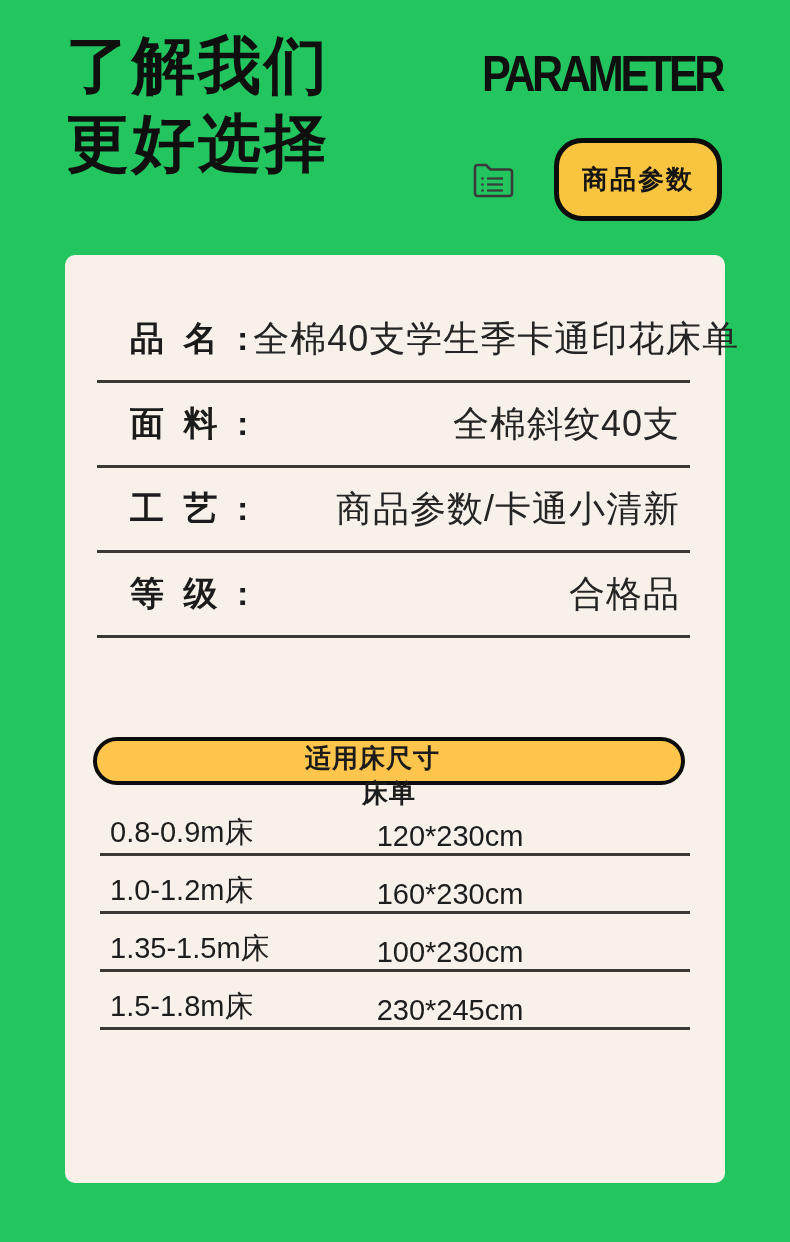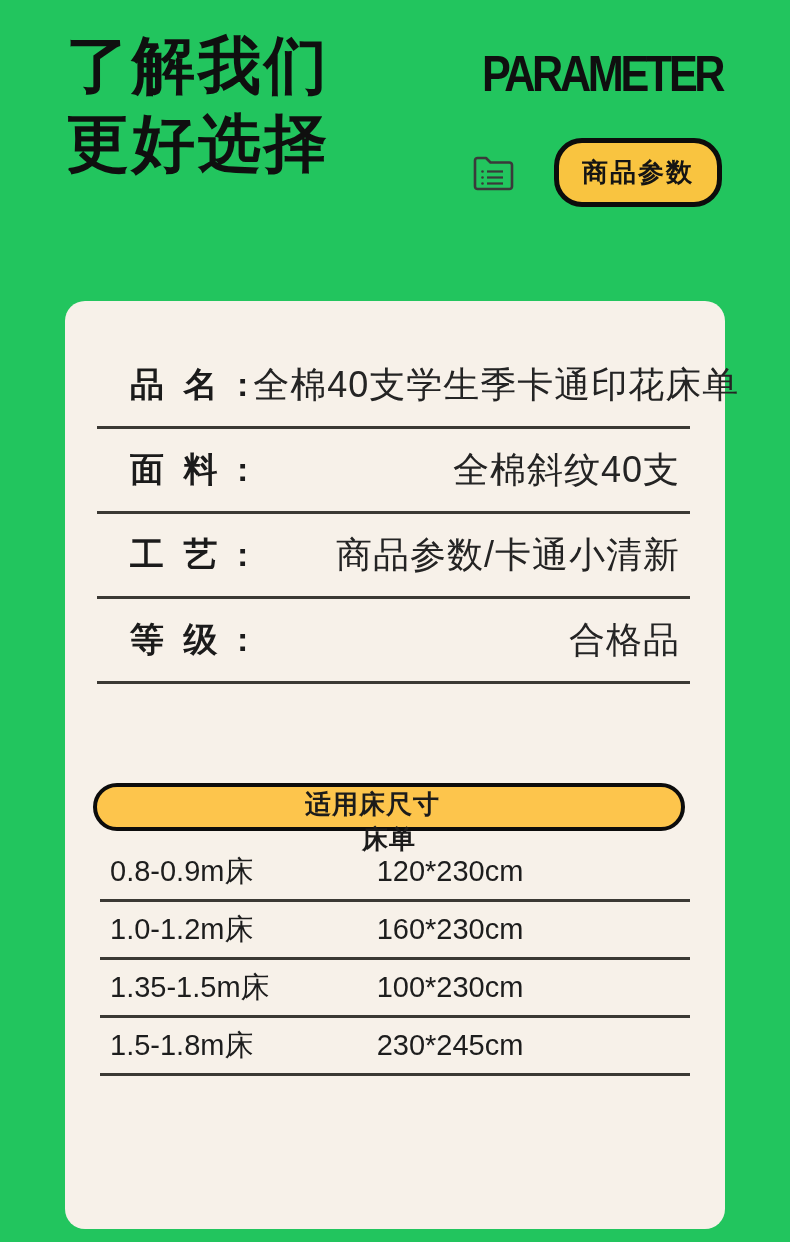--- a/index.html
+++ b/index.html
@@ -26,32 +26,31 @@
   }
   .badge-row {
     position: absolute; top: 138px; right: 68px;
     display: flex; align-items: center; gap: 38px;
   }
   .folder-icon { display: inline-flex; }
   .badge {
     background: var(--accent-yellow, #f9c440);
     border: 5px solid #0c0c0c;
     border-radius: 28px;
-    padding: 12px 23px;
+    padding: 19px 23px;
     font-size: 26px; font-weight: 700; letter-spacing: 2px;
     color: #141414; white-space: nowrap;
   }
 
   
   .card {
     position: absolute; left: 65px; top: 255px;
     width: 660px; height: 928px;
     background: var(--card-bg, #f7f1e9);
-    border-radius: 20px;
-    margin-top: 46px;
+    border-radius: 10px;
   }
 
   
   .specs { position: absolute; top: 43px; left: 32px; width: 593px; }
   .spec-row {
     height: 85px; box-sizing: border-box;
     display: flex; align-items: center; justify-content: space-between;
     border-bottom: 3px solid var(--line-dark, #3b3934);
     padding-left: 33px; padding-right: 10px;
   }
@@ -74,21 +73,21 @@
     display: flex; align-items: center;
     font-size: 26px; font-weight: 700; color: #1b1b1b; flex-direction: column;
   }
   .size-header .col-bed { padding-left: 27px; width: 195px; letter-spacing: 1px; }
   .size-header .col-sheet { width: 260px; text-align: center; letter-spacing: 1px; }
 
   
   .size-rows { position: absolute; top: 543px; left: 35px; width: 590px; }
   .size-row {
     height: 58px; box-sizing: border-box;
-    display: flex; align-items: center;
+    display: flex; align-items: flex-end;
     border-bottom: 3px solid var(--line-dark, #3b3934);
     font-size: 29px; font-weight: 500; color: #1d1d1d;
   }
   .size-row .cell-bed { padding-left: 10px; width: 210px; white-space: nowrap; }
   .size-row .cell-sheet { width: 260px; text-align: center; white-space: nowrap; }
 
   .pillow {
     position: absolute; top: 803px; left: 45px;
     font-size: 29px; font-weight: 600; letter-spacing: 1px; color: #1d1d1d;
   }

